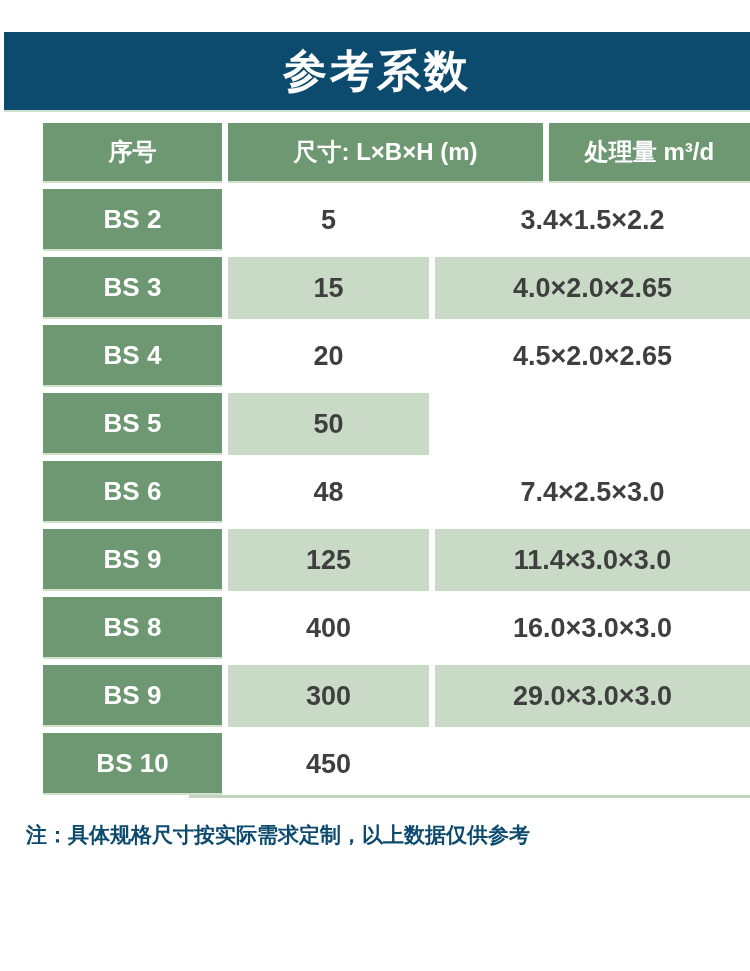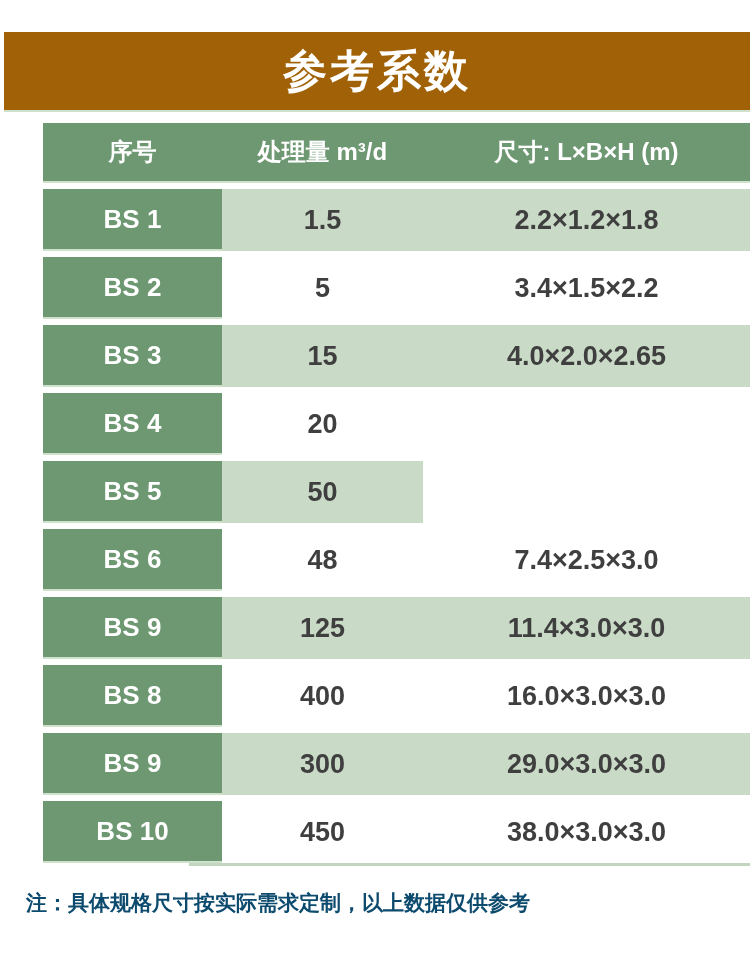--- a/index.html
+++ b/index.html
@@ -9,35 +9,36 @@
     font-family: "Liberation Sans", sans-serif;
     overflow: hidden;
   }
   .page {
     width: 746px;
     margin-left: 4px;
     padding-top: 32px;
   }
   .title-bar {
     height: 80px;
-    background: #a16207;
+    background: #0c4a6e;
     border-bottom: 2px solid #cfe0cc;
     display: flex;
     align-items: center;
     justify-content: center;
     margin-bottom: 11px;
   }
   .title-bar span {
     color: #ffffff;
     font-size: 44px;
     font-weight: bold;
     letter-spacing: 3px;
   }
   .row {
     display: flex;
+    gap: 6px;
     margin-top: 6px;
     height: 62px;
     padding-left: 39px;
   }
   .row.header { margin-top: 0; height: 60px; }
   .c1 { width: 179px; flex: 0 0 179px; }
   .c2 { width: 201px; flex: 0 0 201px; }
   .c3 { flex: 1 1 auto; }
   .cell {
     display: flex;
@@ -85,45 +86,41 @@
 <body>
 
 <div class="page">
 
   <div class="title-bar">
     <span>参考系数</span>
   </div>
 
   <div class="row header">
     <div class="cell c1">序号</div>
+    <div class="cell c3">尺寸:  L×B×H (m)</div>
     <div class="cell c2">处理量 m³/d</div>
-    <div class="cell c3">尺寸:  L×B×H (m)</div>
   </div>
 
-  <div class="row">
-    <div class="cell c1 serial">BS 1</div>
-    <div class="cell c2 val alt">1.5</div>
-    <div class="cell c3 val alt">2.2×1.2×1.8</div>
-  </div>
 
   <div class="row">
     <div class="cell c1 serial">BS 2</div>
     <div class="cell c2 val">5</div>
     <div class="cell c3 val">3.4×1.5×2.2</div>
   </div>
 
   <div class="row">
     <div class="cell c1 serial">BS 3</div>
     <div class="cell c2 val alt">15</div>
     <div class="cell c3 val alt">4.0×2.0×2.65</div>
   </div>
 
   <div class="row">
     <div class="cell c1 serial">BS 4</div>
     <div class="cell c2 val">20</div>
+    <div class="cell c3 val">4.5×2.0×2.65</div>
   </div>
 
   <div class="row">
     <div class="cell c1 serial">BS 5</div>
     <div class="cell c2 val alt">50</div>
   </div>
 
   <div class="row">
     <div class="cell c1 serial">BS 6</div>
     <div class="cell c2 val">48</div>
@@ -144,20 +141,19 @@
 
   <div class="row">
     <div class="cell c1 serial">BS 9</div>
     <div class="cell c2 val alt">300</div>
     <div class="cell c3 val alt">29.0×3.0×3.0</div>
   </div>
 
   <div class="row">
     <div class="cell c1 serial">BS 10</div>
     <div class="cell c2 val">450</div>
-    <div class="cell c3 val">38.0×3.0×3.0</div>
   </div>
 
   <div class="bottom-strip"></div>
 
   <div class="note">注：具体规格尺寸按实际需求定制，以上数据仅供参考</div>
 
 </div>
 
 </body></html>

